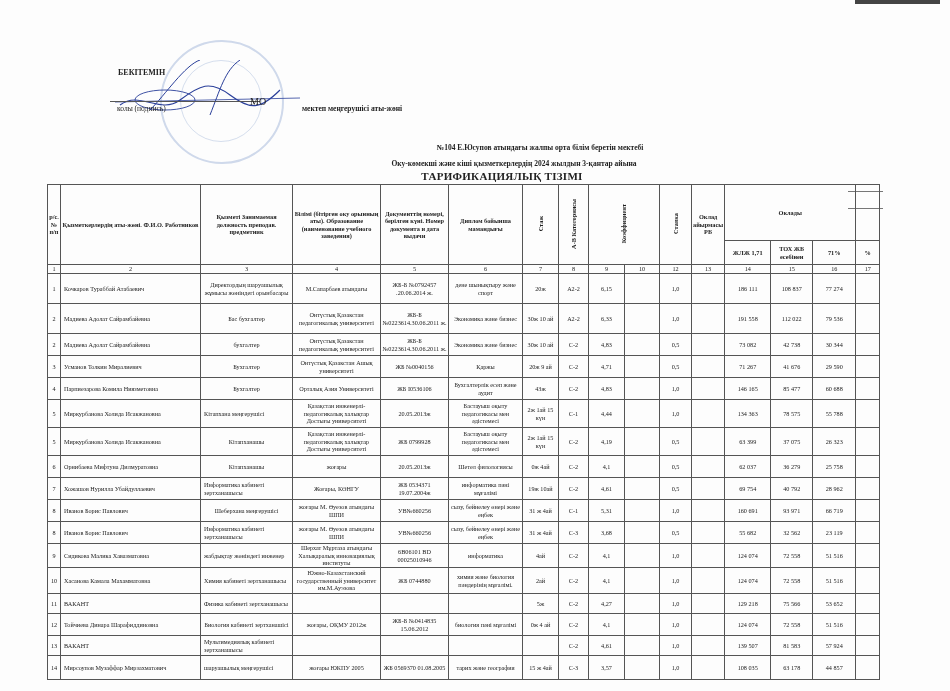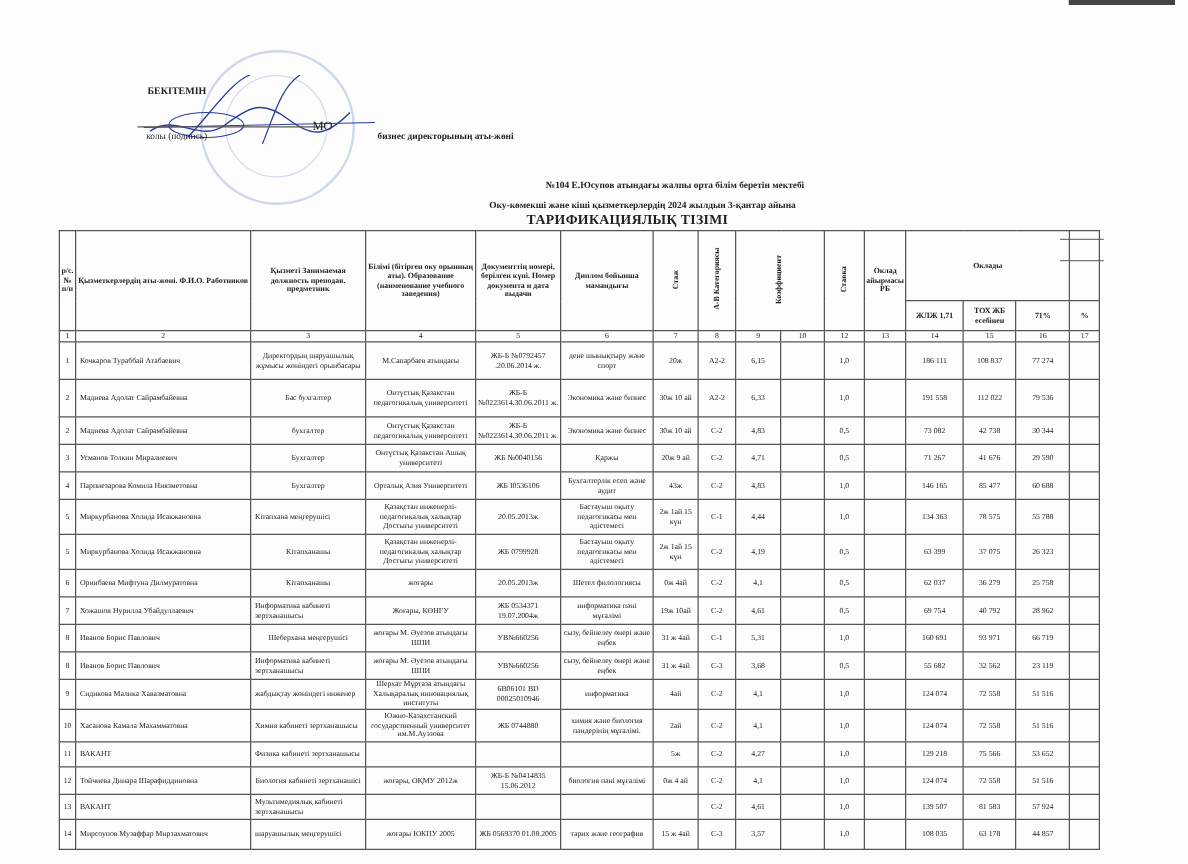--- a/index.html
+++ b/index.html
@@ -37,21 +37,21 @@
   <path d="M40 50 C 55 35, 75 5, 90 0" stroke="#2a3f9a" stroke-width="1" fill="none"></path>
   <path d="M100 55 C 110 30, 115 10, 130 0" stroke="#2a3f9a" stroke-width="1" fill="none"></path>
   <path d="M5 42 L 190 38" stroke="#2a3f9a" stroke-width="0.8" fill="none"></path>
   <ellipse cx="55" cy="40" rx="30" ry="10" stroke="#2a3f9a" stroke-width="0.9" fill="none"></ellipse>
 </svg>
 
 <div class="approve">БЕКІТЕМІН</div>
 <div class="sig-line"></div>
 <div class="sig-label">колы (подпись)</div>
 <div class="mo">МО</div>
-<div class="director">бизнес директорының аты-жөні</div>
+<div class="director">мектеп меңгерушісі аты-жөні</div>
 
 <div class="school">№104 Е.Юсупов атындағы жалпы орта білім беретін мектебі</div>
 <div class="subtitle">Оку-көмекші және кіші қызметкерлердің  2024 жылдын  3-қантар  айына</div>
 <div class="title">ТАРИФИКАЦИЯЛЫҚ ТІЗІМІ</div>
 
 <div class="extra"></div>
 
 <table class="tarif">
   <colgroup>
     <col style="width:13px">

